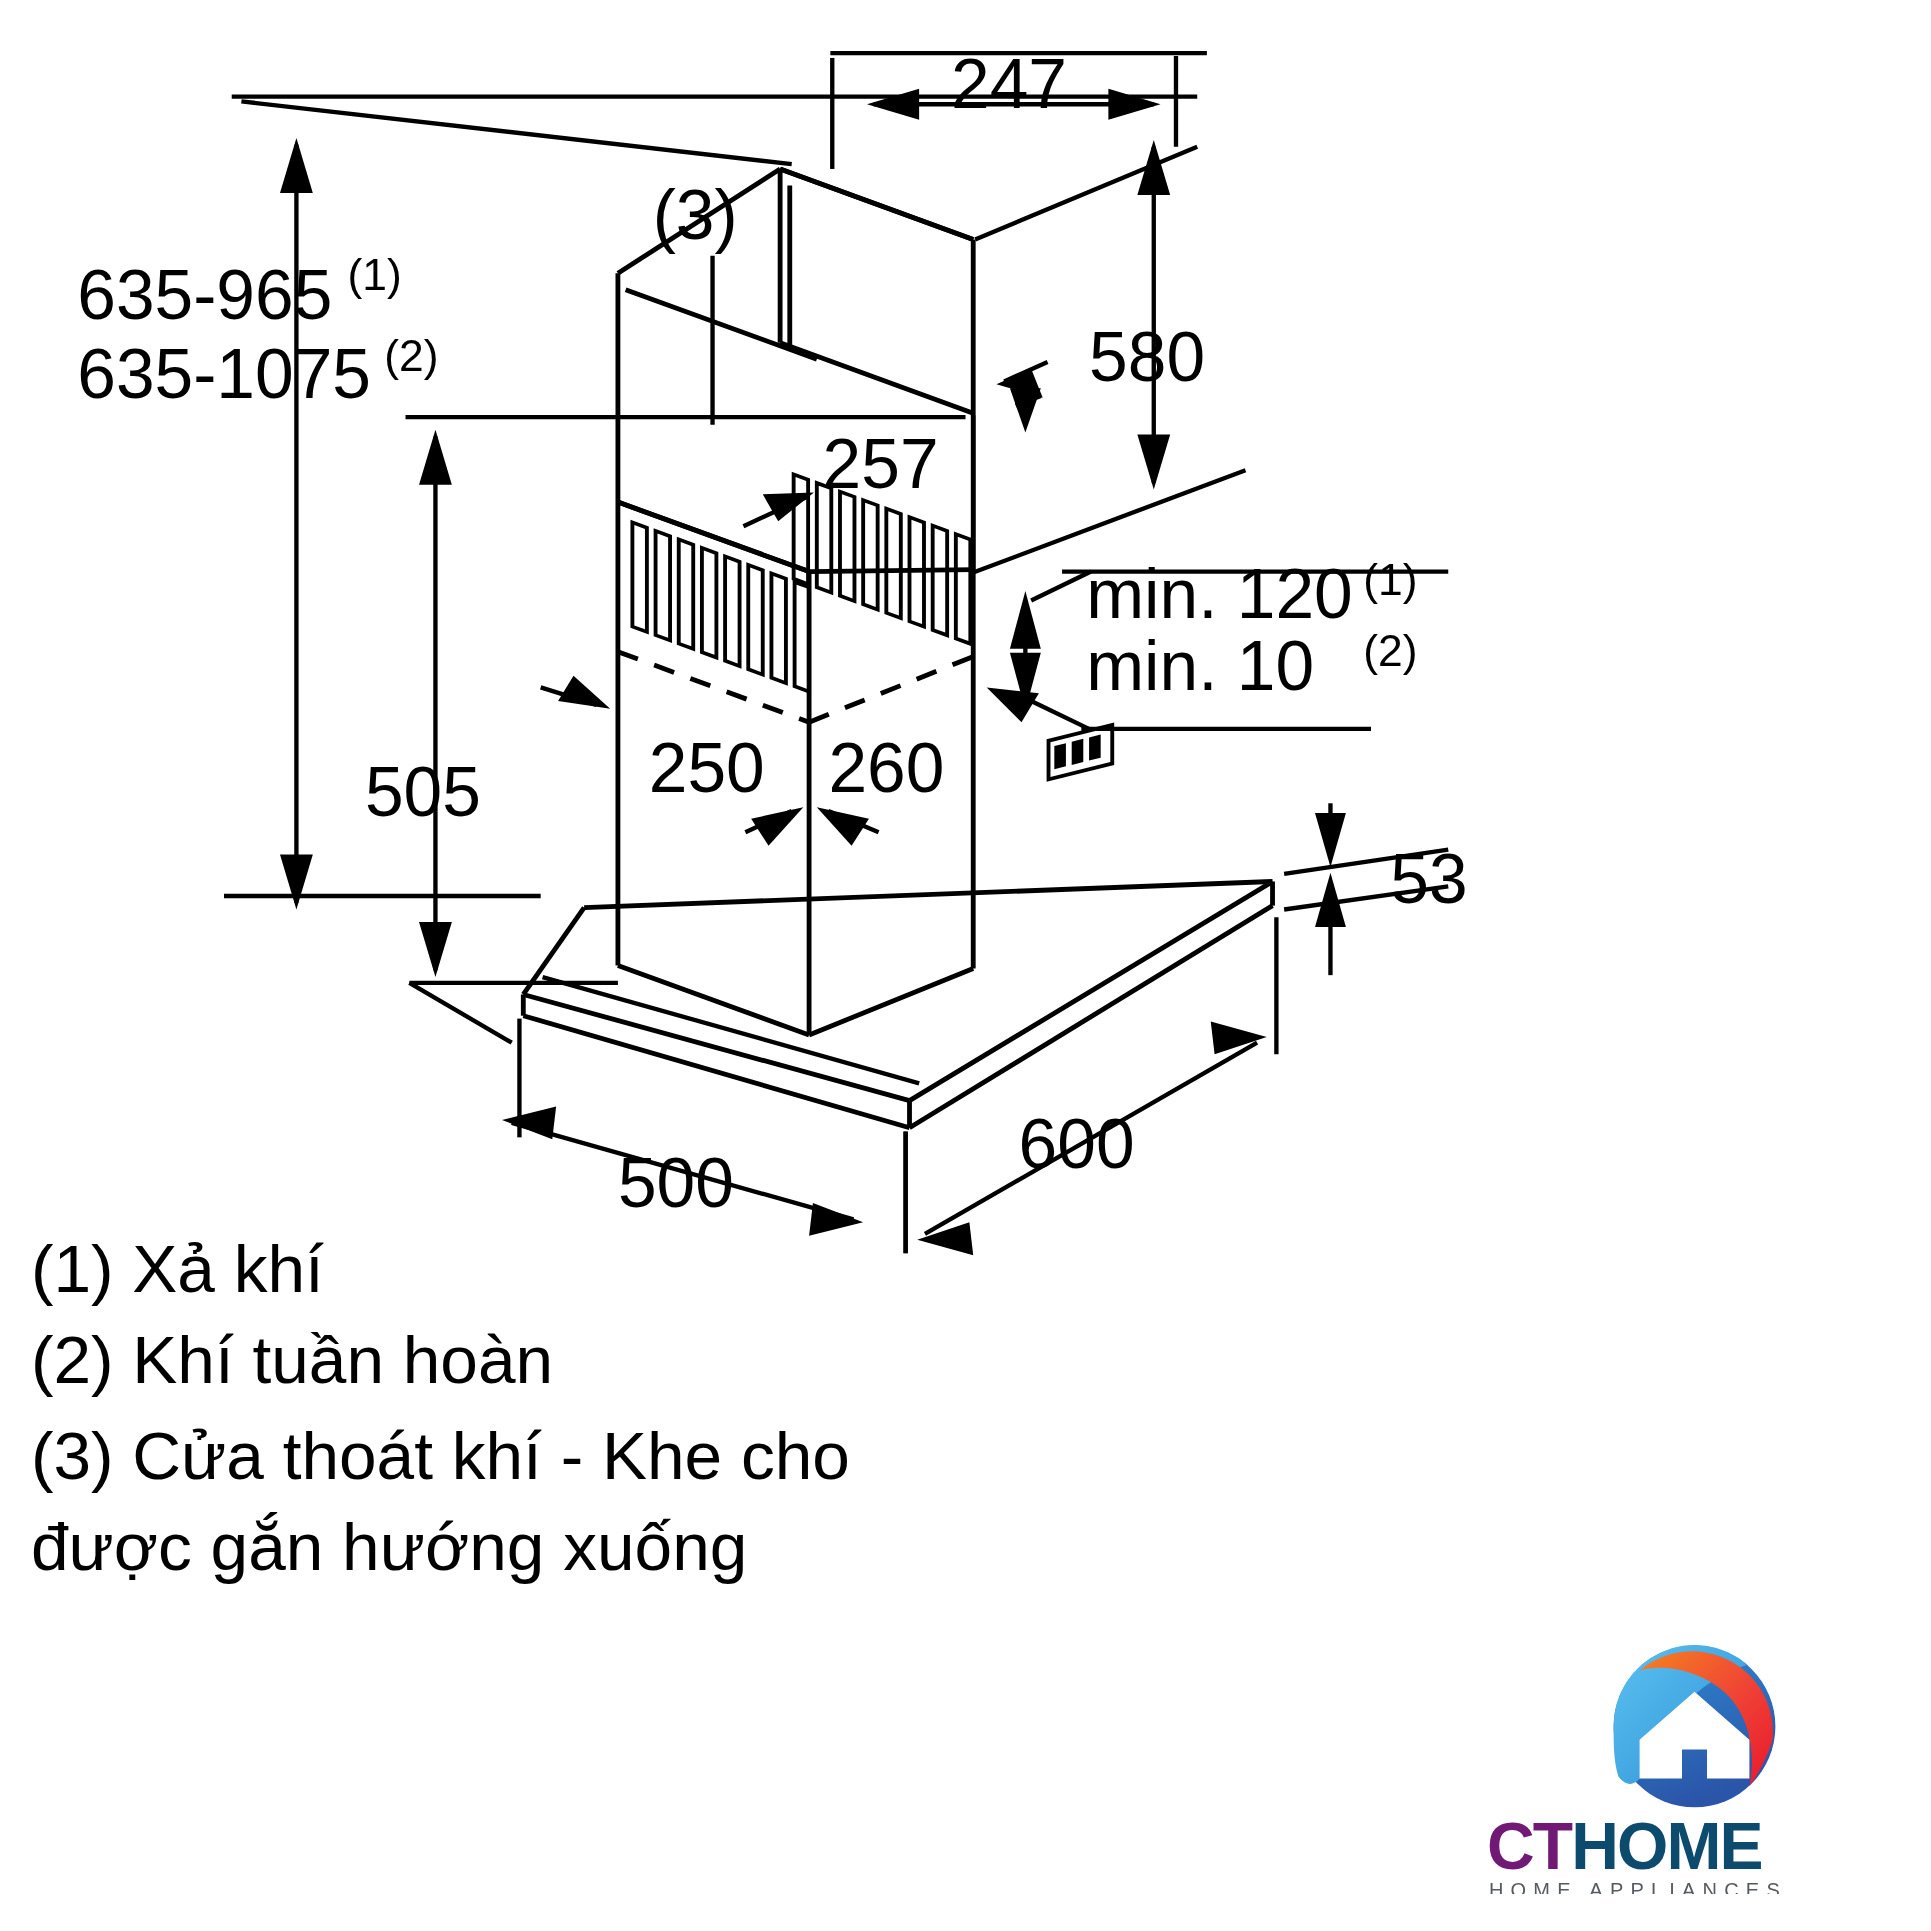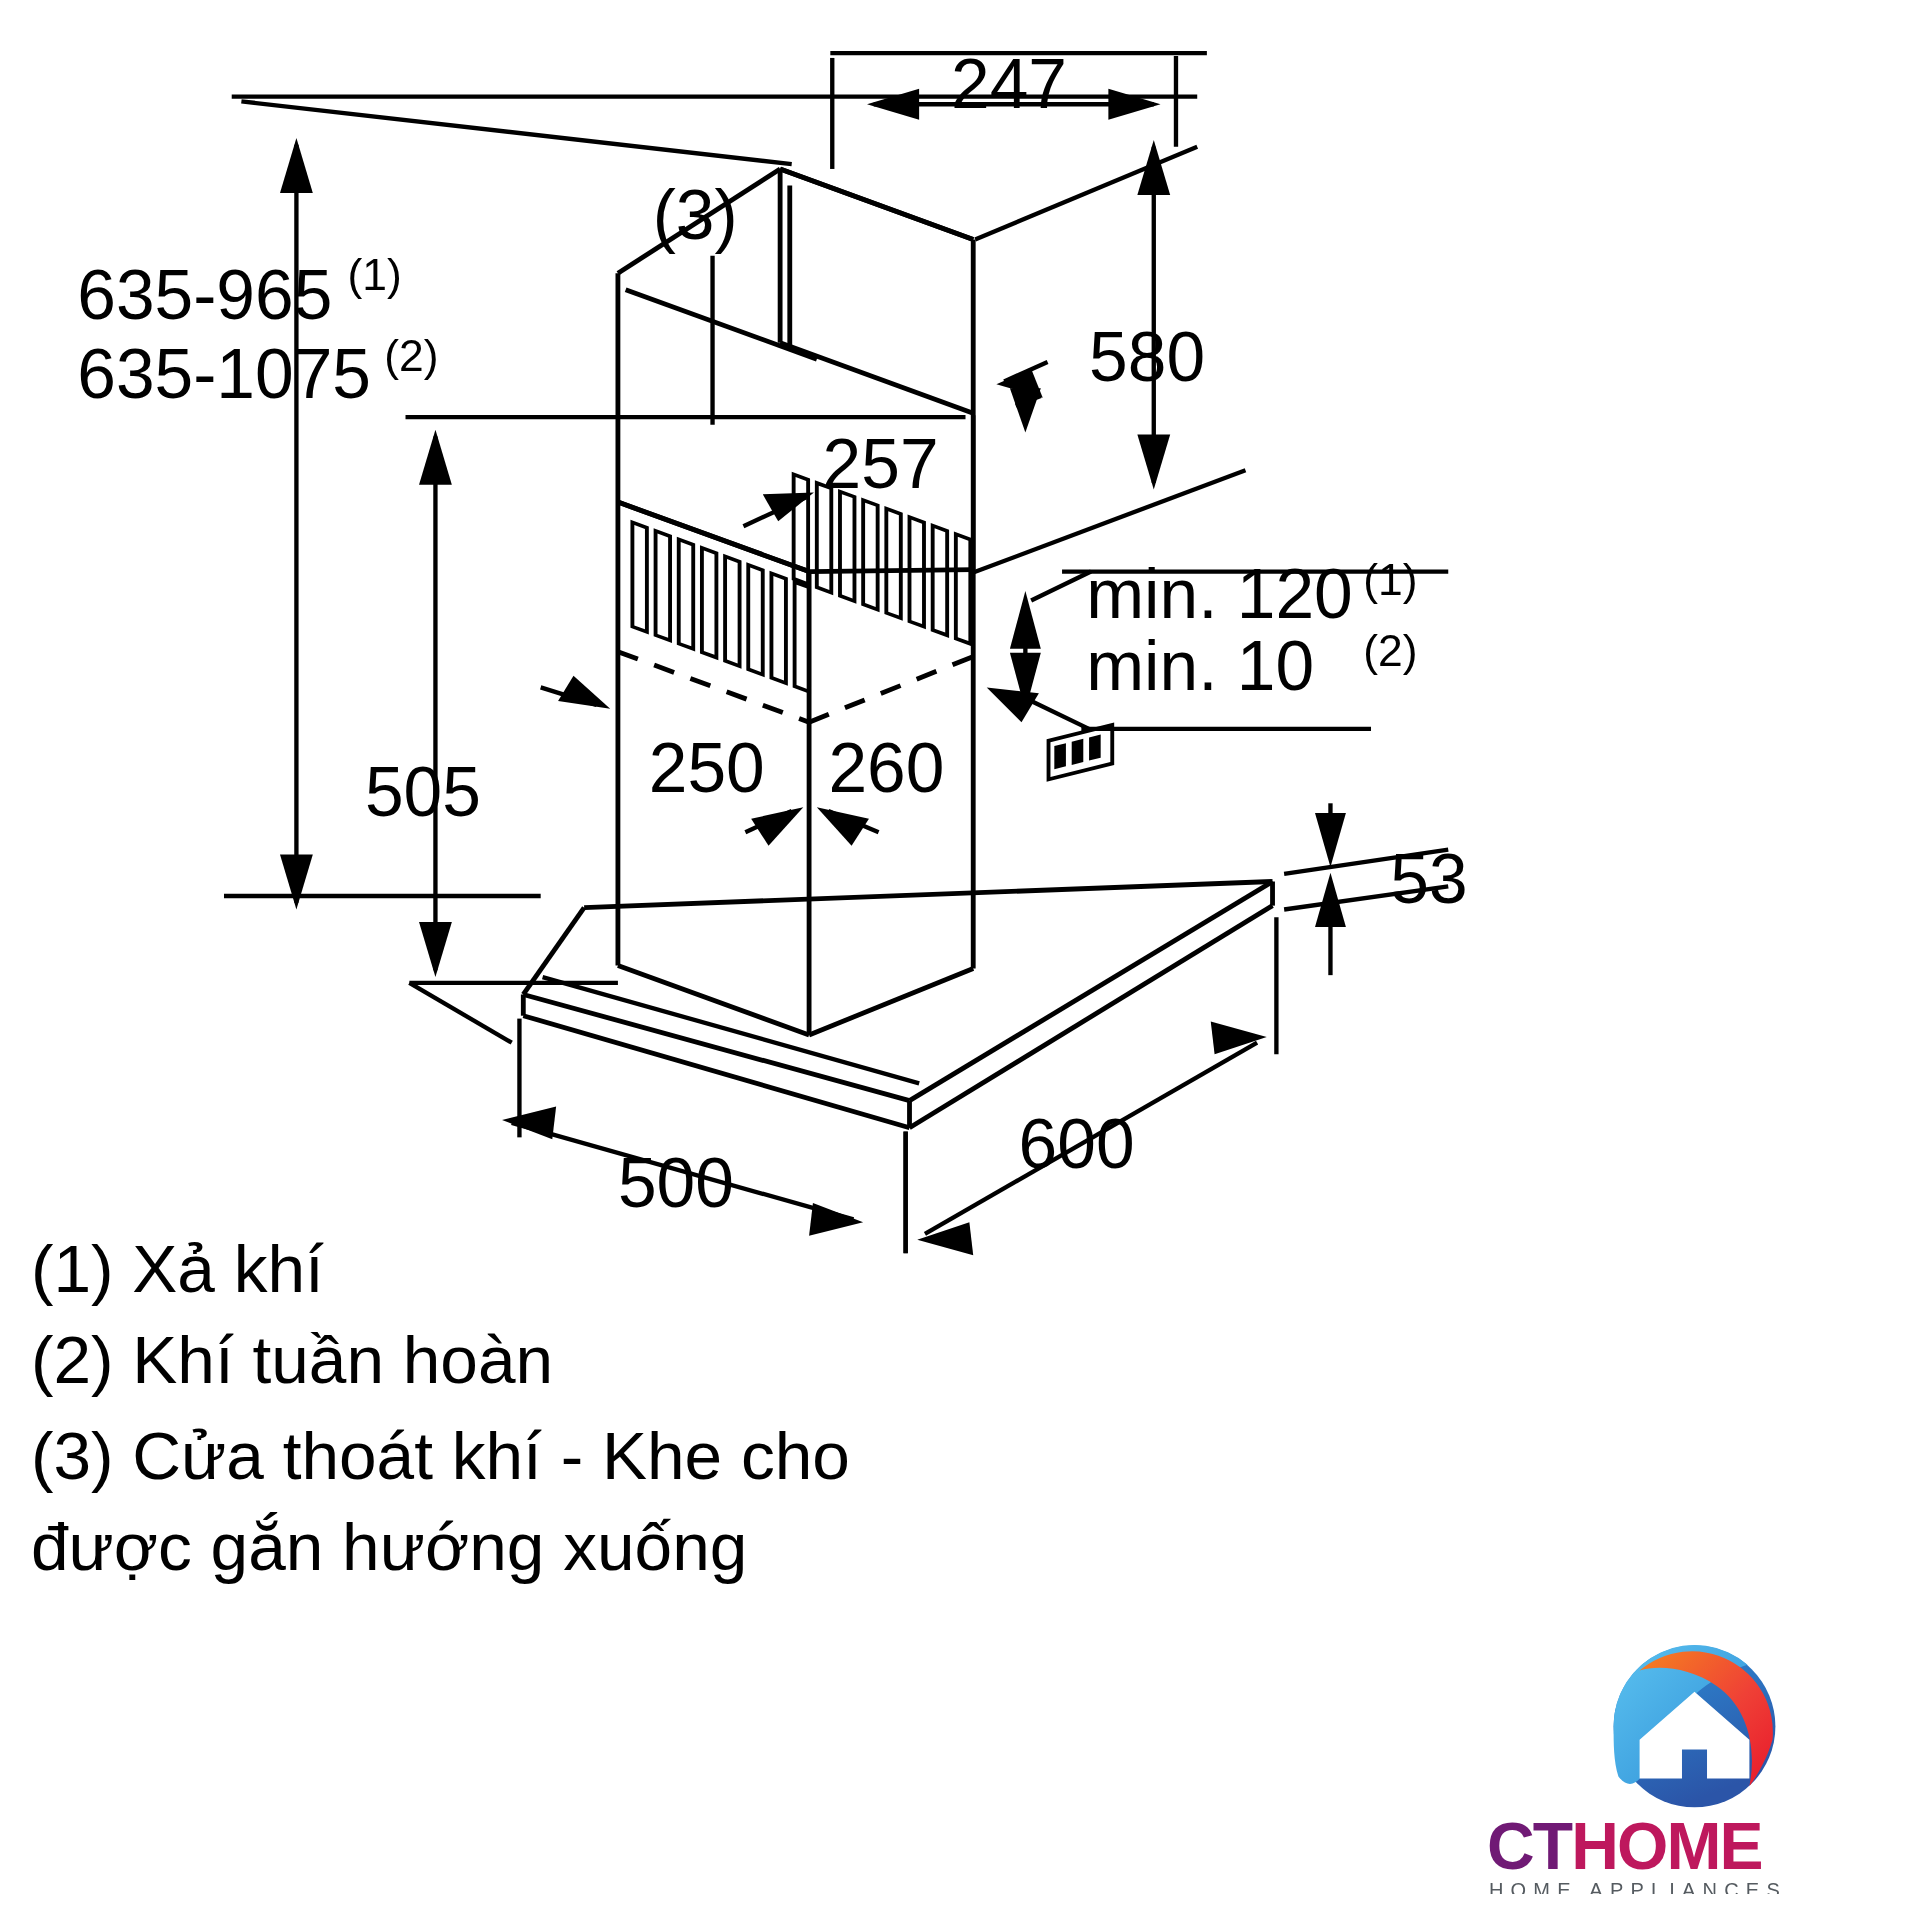--- a/index.html
+++ b/index.html
@@ -82,21 +82,21 @@
     top: 185px;
     width: 415px;
     height: 58px;
     font-size: 66px;
     font-weight: bold;
     letter-spacing: -1.9px;
     line-height: 58px;
     white-space: nowrap;
   }
   #logo-wordmark .ct { color: #701a75; }
-  #logo-wordmark .home { color: #be185d; }
+  #logo-wordmark .home { color: #0c4a6e; }
   #logo-tagline {
     position: absolute;
     left: 1.9px;
     top: 247px;
     width: 415px;
     font-size: 20px;
     letter-spacing: 7.2px;
     color: #555b60;
     white-space: nowrap;
     text-decoration: underline;

